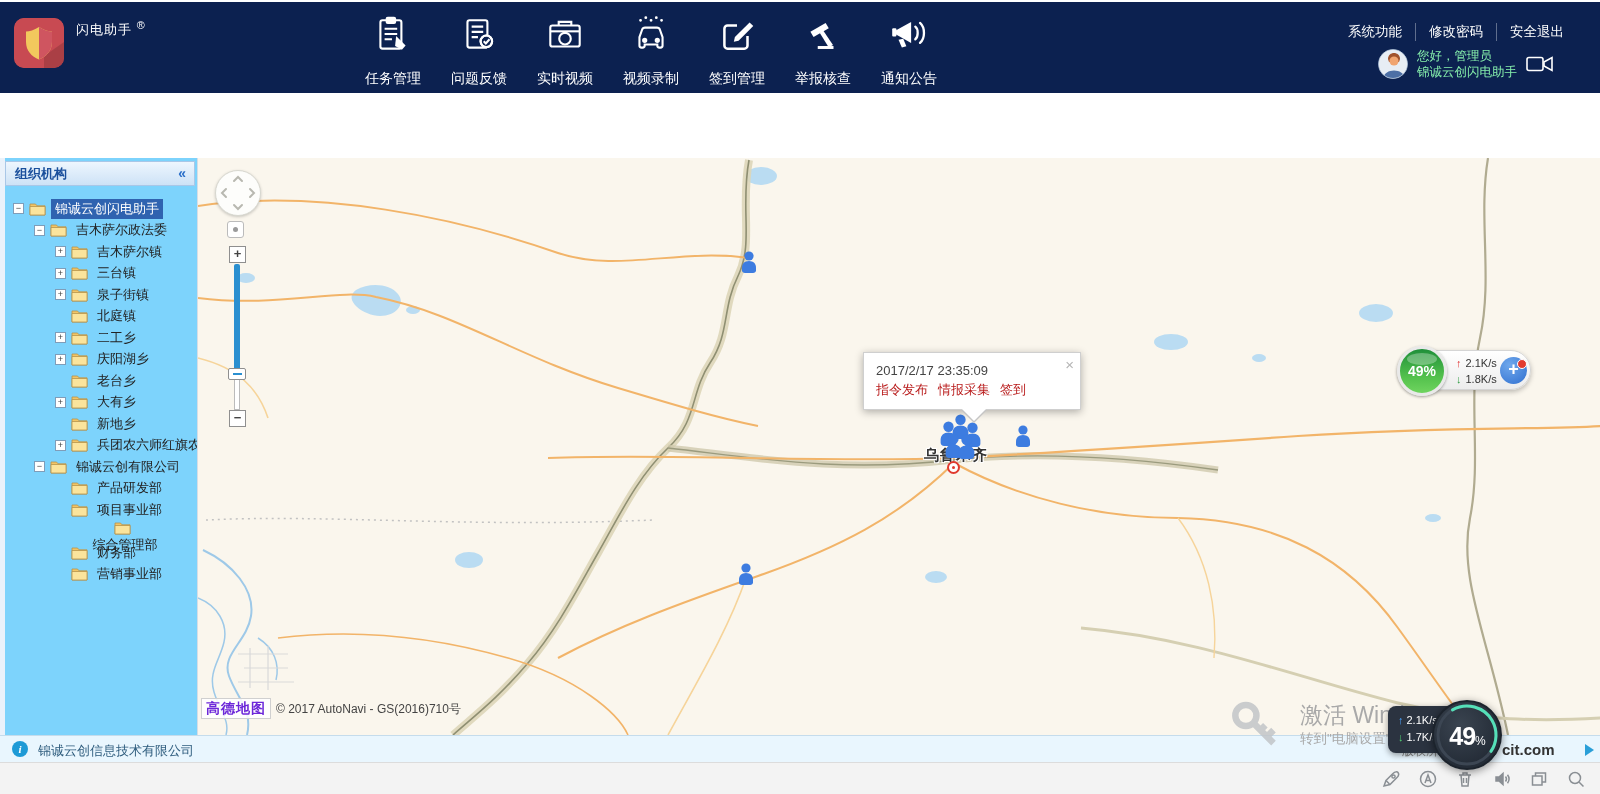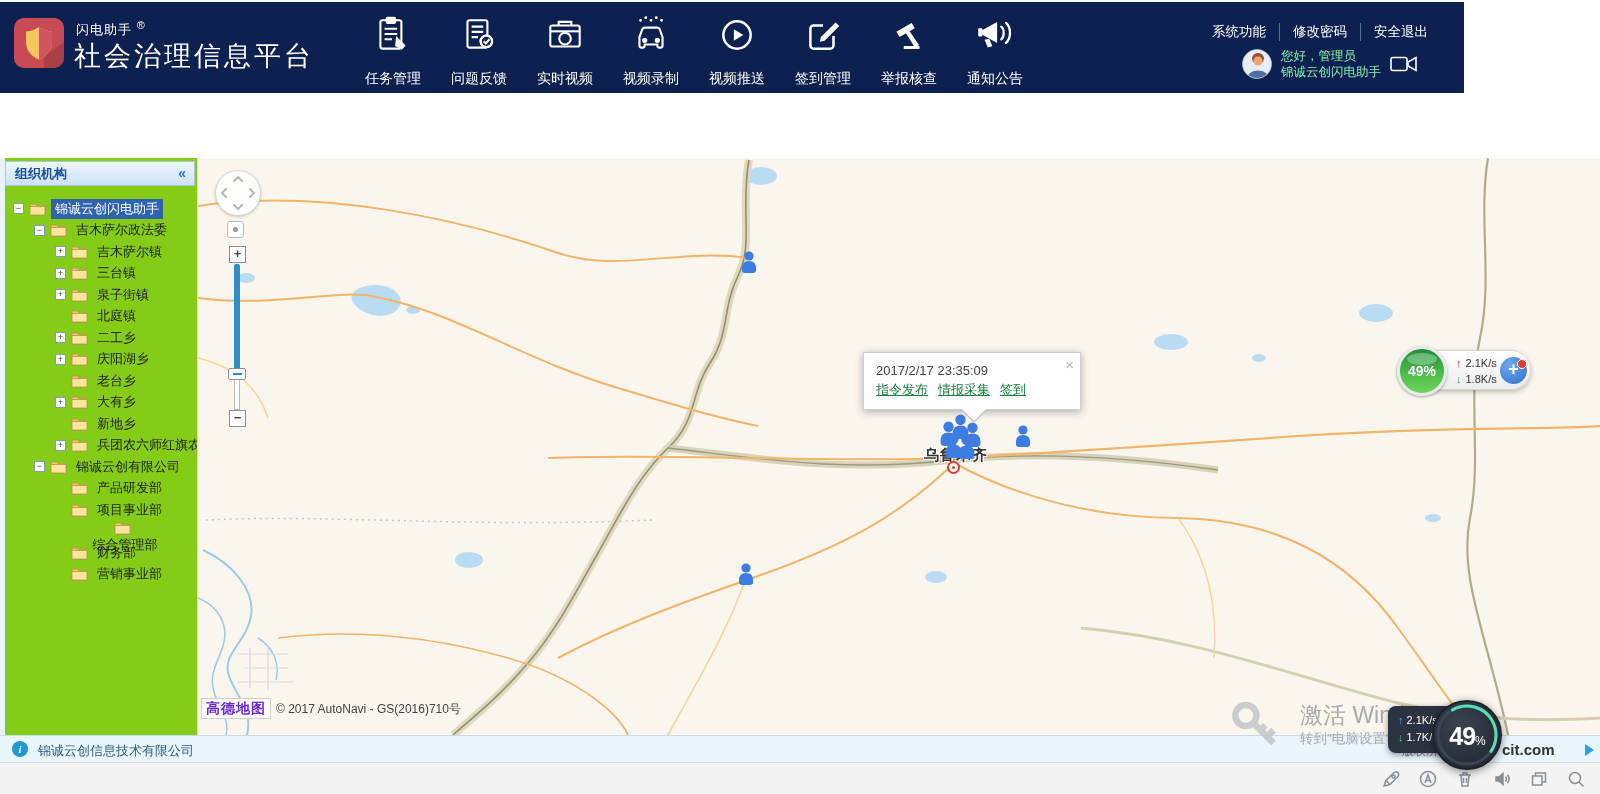--- a/index.html
+++ b/index.html
@@ -1,21 +1,21 @@
 <!DOCTYPE html>
 <html><head>
 <meta charset="utf-8">
 <style>
   * { margin:0; padding:0; box-sizing:border-box; }
   html,body { width:1600px; height:794px; overflow:hidden; }
   body { font-family:"Liberation Sans","DejaVu Sans",sans-serif; background:#fff; }
   #app { position:relative; width:1600px; height:794px; background:#fff; overflow:hidden; }
 
   
-  .navbar { position:absolute; left:0; top:0; width:1464px; height:93px; background:#0c2150; border-top:2px solid #fff; }
+  .navbar { position:absolute; left:0; top:0; width:1600px; height:93px; background:#0c2150; border-top:2px solid #fff; }
   .logo-icon { position:absolute; left:14px; top:16px; width:50px; height:50px; border-radius:10px; background:#c84a52; overflow:hidden; }
   .brand-small { position:absolute; left:76px; top:17px; color:#fff; font-size:13px; letter-spacing:1px; }
   .brand-large { position:absolute; left:74px; top:36px; color:#fff; font-size:27px; letter-spacing:3px; }
   .nav { position:absolute; left:350px; top:0; height:93px; display:flex; }
   .nav-item { width:86px; height:93px; display:flex; flex-direction:column; align-items:center; justify-content:flex-end; padding-bottom:7px; cursor:pointer; }
   .nav-item .nicon { position:absolute; top:12px; width:42px; height:42px; }
   .nav-item { position:relative; }
   .nav-item .nlabel { color:#fff; font-size:14px; white-space:nowrap; }
   .nav-item.active { background:linear-gradient(180deg,#35639f 0%,#1b4077 60%,#123468 100%); border-bottom:4px solid #6abf4b; padding-bottom:3px; }
   .top-links { position:absolute; right:23px; top:21px; display:flex; color:#fff; font-size:13.5px;justify-content:flex-end; }
@@ -41,21 +41,21 @@
   .date-input.d2 { left:1365px; width:152px; }
   .cal-ic { position:absolute; left:7px; top:7px; width:14px; height:15px; }
   .search-btn { position:absolute; left:1519px; top:120px; width:62px; height:33px; background:#fd9827; color:#fff; font-size:14px; text-align:center; line-height:33px; cursor:pointer; }
   .mini-scroll { position:absolute; left:1584px; top:97px; width:15px; height:66px; background:#f5f5f5; border:1px solid #e3e3e3; }
   .ms-up { position:absolute; top:3px; left:3px; width:0; height:0; border:4px solid transparent; border-bottom:6px solid #7c7c7c; cursor:pointer; }
   .ms-thumb { position:absolute; top:15px; left:2px; width:9px; height:32px; background:#c4c4c4; cursor:pointer; }
   .ms-down { position:absolute; bottom:3px; left:3px; width:0; height:0; border:4px solid transparent; border-top:6px solid #7c7c7c; cursor:pointer; }
 
   
   .side-strip { position:absolute; left:0; top:158px; width:5px; height:577px; background:#eaf2fb; }
-  .sidebar { position:absolute; left:5px; top:158px; width:192px; height:577px; background:#84cc16; }
+  .sidebar { position:absolute; left:5px; top:158px; width:192px; height:577px; background:#7dd3fc; }
   .side-header { position:absolute; left:0; top:3px; width:190px; height:25px; background:linear-gradient(180deg,#eef6fe,#cde2f6); border:1px solid #a9c7e7; color:#1a4f9c; font-size:13px; font-weight:bold; line-height:23px; padding-left:9px; }
   .side-collapse { position:absolute; right:8px; top:0; color:#2a6fc9; font-weight:bold; cursor:pointer; font-size:14px; }
   .tree { position:absolute; left:2px; top:40px; width:188px; }
   .tree-row { display:flex; align-items:center; height:21.5px; white-space:nowrap; cursor:pointer; }
   .expander { width:11px; height:11px; border:1px solid #7f9db9; background:#fff; font-size:9px; line-height:9px; text-align:center; color:#444; margin-right:5px; flex:none; }
   .exp-none { width:11px; margin-right:5px; flex:none; }
   .folder { width:17px; height:14px; margin-right:5px; flex:none; }
   .tlabel { font-size:13px; color:#222; padding:1px 4px; }
   .tree-row.selected .tlabel { background:#2f63b0; color:#fff; }
 
@@ -80,21 +80,21 @@
   .city-label { position:absolute; left:726px; top:288px; font-size:15px; font-weight:bold; color:#333; z-index:1;
     text-shadow:-1px -1px 0 #fff,1px -1px 0 #fff,-1px 1px 0 #fff,1px 1px 0 #fff; letter-spacing:1px; }
   .amap-logo { position:absolute; left:3px; top:540px; background:rgba(255,255,255,.85); border:1px solid #d0d0d0; color:#6d28d9; font-weight:bold; font-size:14px; padding:0 4px; line-height:19px; letter-spacing:1px; }
   .amap-attr { position:absolute; left:78px; top:543px; font-size:12px; color:#444; }
 
   
   .tooltip { position:absolute; left:665px; top:194px; width:218px; background:#fff; border:1px solid #cfcfcf; box-shadow:0 2px 8px rgba(0,0,0,.3); padding:9px 22px 9px 12px; z-index:5; font-size:13px; color:#444; line-height:1.45; }
   .tooltip:after { content:""; position:absolute; left:98px; bottom:-12px; border:12px solid transparent; border-bottom:0; border-top:12px solid #fff; }
   .tooltip:before { content:""; position:absolute; left:97px; bottom:-14px; border:13px solid transparent; border-bottom:0; border-top:13px solid #c5c5c5; }
   .tt-close { position:absolute; right:6px; top:4px; color:#b5b5b5; font-size:15px; cursor:pointer; line-height:1; }
-  .tt-actions { color:#15803d;text-decoration:underline; }
+  .tt-actions { color:#b91c1c; }
   .tt-actions span { margin-right:10px; cursor:pointer; }
 
   
   .speed-ball { position:absolute; left:1201px; top:192px; width:132px; height:40px; background:linear-gradient(180deg,#fff,#ececec); border:1px solid #d5d5d5; border-radius:21px; box-shadow:0 2px 5px rgba(0,0,0,.25); z-index:6; }
   .sb-circle { position:absolute; left:-3px; top:-5px; width:50px; height:50px; border-radius:50%; background:linear-gradient(180deg,#1f8f3a,#54c24d 65%,#6fd45f); border:3px solid #e9e9e9; box-shadow:0 1px 3px rgba(0,0,0,.35); color:#fff; font-weight:bold; font-size:14px; text-align:center; line-height:44px; }
   .sb-circle:after { content:""; position:absolute; left:7px; top:4px; width:30px; height:12px; border-radius:50%; background:rgba(255,255,255,.3); }
   .sb-rows { position:absolute; left:56px; top:4px; font-size:11px; color:#333; line-height:16px; white-space:nowrap; }
   .sb-up { color:#e03131; margin-right:4px; font-weight:bold; }
   .sb-down { color:#2f9e44; margin-right:4px; font-weight:bold; }
   .sb-plus { position:absolute; right:3px; top:6px; width:27px; height:27px; border-radius:50%; background:radial-gradient(circle at 35% 30%,#6fa8ec,#2f6fd0); color:#fff; font-size:18px; font-weight:bold; text-align:center; line-height:25px; cursor:pointer; }
@@ -135,21 +135,20 @@
   <div class="navbar">
     <div class="logo-icon">
       <svg width="50" height="50" viewBox="0 0 50 50">
         <rect width="50" height="50" rx="10" fill="#c84a52"></rect>
         <path d="M30 38L50 24v26H30z" fill="rgba(0,0,0,.15)"></path>
         <path d="M25 9c-5 3.2-9.5 4.4-13 4.4V24c0 8.5 5.5 14.5 13 17.6 7.5-3.1 13-9.1 13-17.6V13.4c-3.5 0-8-1.2-13-4.4z" fill="#f2c85d"></path>
         <path d="M25 9c5 3.2 9.5 4.4 13 4.4V24c0 8.5-5.5 14.5-13 17.6z" fill="#cf5560"></path>
       </svg>
     </div>
     <div class="brand-small"><span>闪电助手</span> <sup>®</sup></div>
-    <div class="brand-large">社会治理信息平台</div>
     <div class="nav" id="navItems">
         <div class="nav-item">
           <span class="nicon"><svg viewBox="0 0 40 40" fill="none" stroke="#fff" stroke-width="2">
               <rect x="8" y="6" width="20" height="27" rx="2"></rect>
               <rect x="14" y="3.5" width="8" height="5" rx="1" fill="#fff"></rect>
               <path d="M12 14h12M12 19h12M12 24h7"></path>
               <path d="M23 21l9 9-3.5 4-6.5-3.5z" fill="#fff" stroke="none"></path>
             </svg></span>
           <div class="nlabel">任务管理</div>
         </div>
@@ -173,27 +172,20 @@
           <div class="nlabel">实时视频</div>
         </div>
         <div class="nav-item">
           <span class="nicon"><svg viewBox="0 0 40 40" fill="none" stroke="#fff" stroke-width="2">
               <path d="M9 22l2.5-7c.4-1.2 1.5-2 2.8-2h11.4c1.3 0 2.4.8 2.8 2l2.5 7v8a2 2 0 0 1-2 2h-1a2 2 0 0 1-2-2v-1H14v1a2 2 0 0 1-2 2h-1a2 2 0 0 1-2-2z"></path>
               <circle cx="14" cy="25" r="1.5" fill="#fff"></circle>
               <circle cx="26" cy="25" r="1.5" fill="#fff"></circle>
               <path d="M10 6h.1M15 3.5h.1M20 6h.1M25 3.5h.1M30 6h.1" stroke-linecap="round" stroke-width="2.6"></path>
             </svg></span>
           <div class="nlabel">视频录制</div>
-        </div>
-        <div class="nav-item">
-          <span class="nicon"><svg viewBox="0 0 40 40" fill="none" stroke="#fff" stroke-width="2.4">
-              <circle cx="20" cy="20" r="13"></circle>
-              <path d="M17 14.5v11l9-5.5z" fill="#fff" stroke="none"></path>
-            </svg></span>
-          <div class="nlabel">视频推送</div>
         </div>
         <div class="nav-item">
           <span class="nicon"><svg viewBox="0 0 40 40" fill="none" stroke="#fff" stroke-width="2.4">
               <path d="M30 21v9a3 3 0 0 1-3 3H11a3 3 0 0 1-3-3V14a3 3 0 0 1 3-3h9"></path>
               <path d="M18 22L32 8l3.5 3.5-14 14-4.5 1z" fill="#fff" stroke="none"></path>
             </svg></span>
           <div class="nlabel">签到管理</div>
         </div>
         <div class="nav-item">
           <span class="nicon"><svg viewBox="0 0 40 40" fill="#fff">

